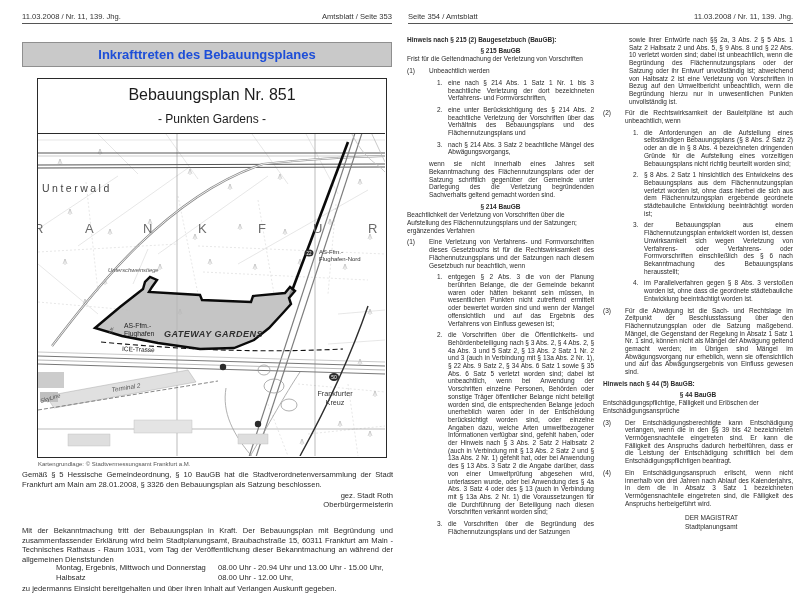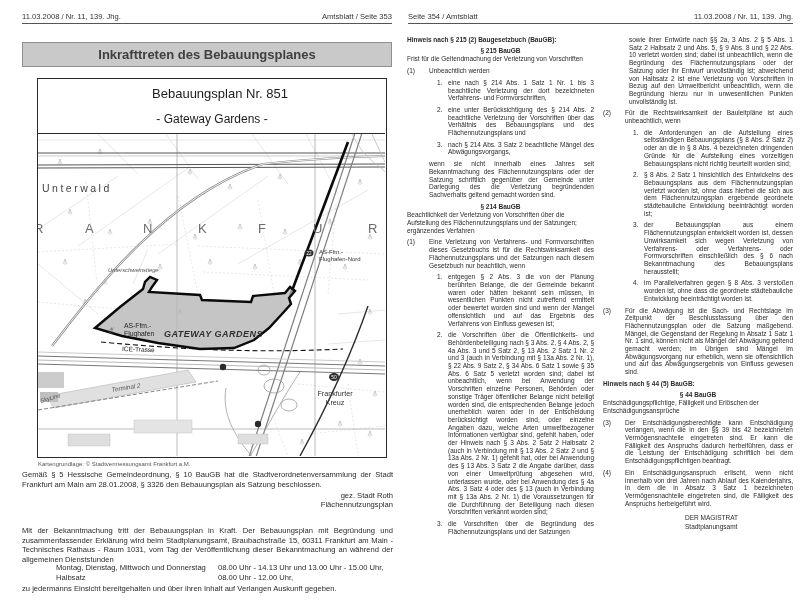--- a/index.html
+++ b/index.html
@@ -15,27 +15,27 @@
   
   .hdr{position:absolute;top:12px;font-size:7.6px;color:#333;}
   .hdr .l{position:absolute;left:0;top:0;white-space:nowrap;}
   .hdr .r{position:absolute;right:0;top:0;white-space:nowrap;}
   .hdr-rule{position:absolute;height:0;border-top:1px solid #555;}
 
   
   .banner{
     position:absolute;left:22px;top:42px;width:370px;height:25px;
     background:#c9c9c9;border:1px solid #8f8f8f;box-sizing:border-box;
-    text-align:center;font-weight:bold;font-size:13px;line-height:23px;color:#404040;
+    text-align:center;font-weight:bold;font-size:13px;line-height:23px;color:#1d4ed8;
   }
   .planbox{
     position:absolute;left:37px;top:78px;width:350px;height:380px;
     border:1.5px solid #2a2a2a;box-sizing:border-box;background:#fff;
   }
-  .plantitle{position:absolute;left:8px;top:7px;width:100%;text-align:center;font-size:13px;color:#1c1c1c;}
+  .plantitle{position:absolute;left:0;top:7px;width:100%;text-align:center;font-size:16px;color:#1c1c1c;}
   .plansub{position:absolute;left:0;top:33px;width:100%;text-align:center;font-size:12px;color:#1c1c1c;}
   .mapsvg{position:absolute;left:0;top:54px;border-top:1px solid #2a2a2a;}
   .credit{position:absolute;left:38px;top:461px;font-size:6px;color:#555;}
   .lp{position:absolute;left:22px;width:371px;font-size:7.6px;line-height:9.6px;text-align:justify;color:#2a2a2a;}
   .lp.right{text-align:right;}
   .hrow{position:absolute;font-size:7.6px;color:#2a2a2a;}
   .hrow .days{position:absolute;left:56px;white-space:nowrap;}
   .hrow .time{position:absolute;left:218px;white-space:nowrap;}
 
   
@@ -66,21 +66,21 @@
   <div class="hdr" style="left:22px;width:370px;">
     <span class="l">11.03.2008 / Nr. 11, 139. Jhg.</span>
     <span class="r">Amtsblatt / Seite 353</span>
   </div>
   <div class="hdr-rule" style="left:22px;top:23px;width:370px;"></div>
 
   <div class="banner">Inkrafttreten des Bebauungsplanes</div>
 
   <div class="planbox">
     <div class="plantitle">Bebauungsplan Nr. 851</div>
-    <div class="plansub">- Gateway Gardens -</div>
+    <div class="plansub">- Punkten Gardens -</div>
 
     <svg class="mapsvg" width="347" height="322" viewBox="0 0 347 322">
       <defs>
         <g id="tree">
             <path d="M0,0 L2,-5 L4,0 M2,-5 L2,1" stroke="#b9b9b9" fill="none" stroke-width="0.6"></path>
           </g>
       </defs>
 
       <g stroke="#cfcfcf" stroke-width="0.5" fill="none">
         <path d="M0,6 L347,6"></path>
@@ -228,26 +228,26 @@
       <circle cx="185" cy="233" r="3.2" fill="#2b2b2b"></circle>
       <circle cx="220" cy="290" r="3.2" fill="#2b2b2b"></circle>
     </svg>
   </div>
 
   <div class="credit">Kartengrundlage: © Stadtvermessungsamt Frankfurt a.M.</div>
 
   <div class="lp" style="top:470px;">Gemäß § 5 Hessische Gemeindeordnung, § 10 BauGB hat die Stadtverordnetenversammlung der Stadt Frankfurt am Main am 28.01.2008, § 3326 den Bebauungsplan als Satzung beschlossen.</div>
   <div class="lp right" style="top:491px;line-height:9.2px;">
     <div>gez. Stadt Roth</div>
-    <div>Flächennutzungsplan</div>
+    <div>Oberbürgermeisterin</div>
   </div>
   <div class="lp" style="top:526px;">Mit der Bekanntmachung tritt der Bebauungsplan in Kraft. Der Bebauungsplan mit Begründung und zusammenfassender Erklärung wird beim Stadtplanungsamt, Braubachstraße 15, 60311 Frankfurt am Main - Technisches Rathaus - Raum 1031, vom Tag der Veröffentlichung dieser Bekanntmachung an während der allgemeinen Dienststunden</div>
   <div class="hrow" style="top:563px;">
-    <span class="days">Montag, Dienstag, Mittwoch und Donnerstag</span>
-    <span class="time">08.00 Uhr - 14.13 Uhr und 13.00 Uhr - 15.00 Uhr,</span>
+    <span class="days">Montag, Ergebnis, Mittwoch und Donnerstag</span>
+    <span class="time">08.00 Uhr - 20.94 Uhr und 13.00 Uhr - 15.00 Uhr,</span>
   </div>
   <div class="hrow" style="top:573px;">
     <span class="days">Halbsatz</span>
     <span class="time">08.00 Uhr - 12.00 Uhr,</span>
   </div>
   <div class="lp" style="top:584px;">zu jedermanns Einsicht bereitgehalten und über ihren Inhalt auf Verlangen Auskunft gegeben.</div>
 </div>
 
 <div class="page" id="page-right">
   <div class="hdr" style="left:8px;width:385px;">

